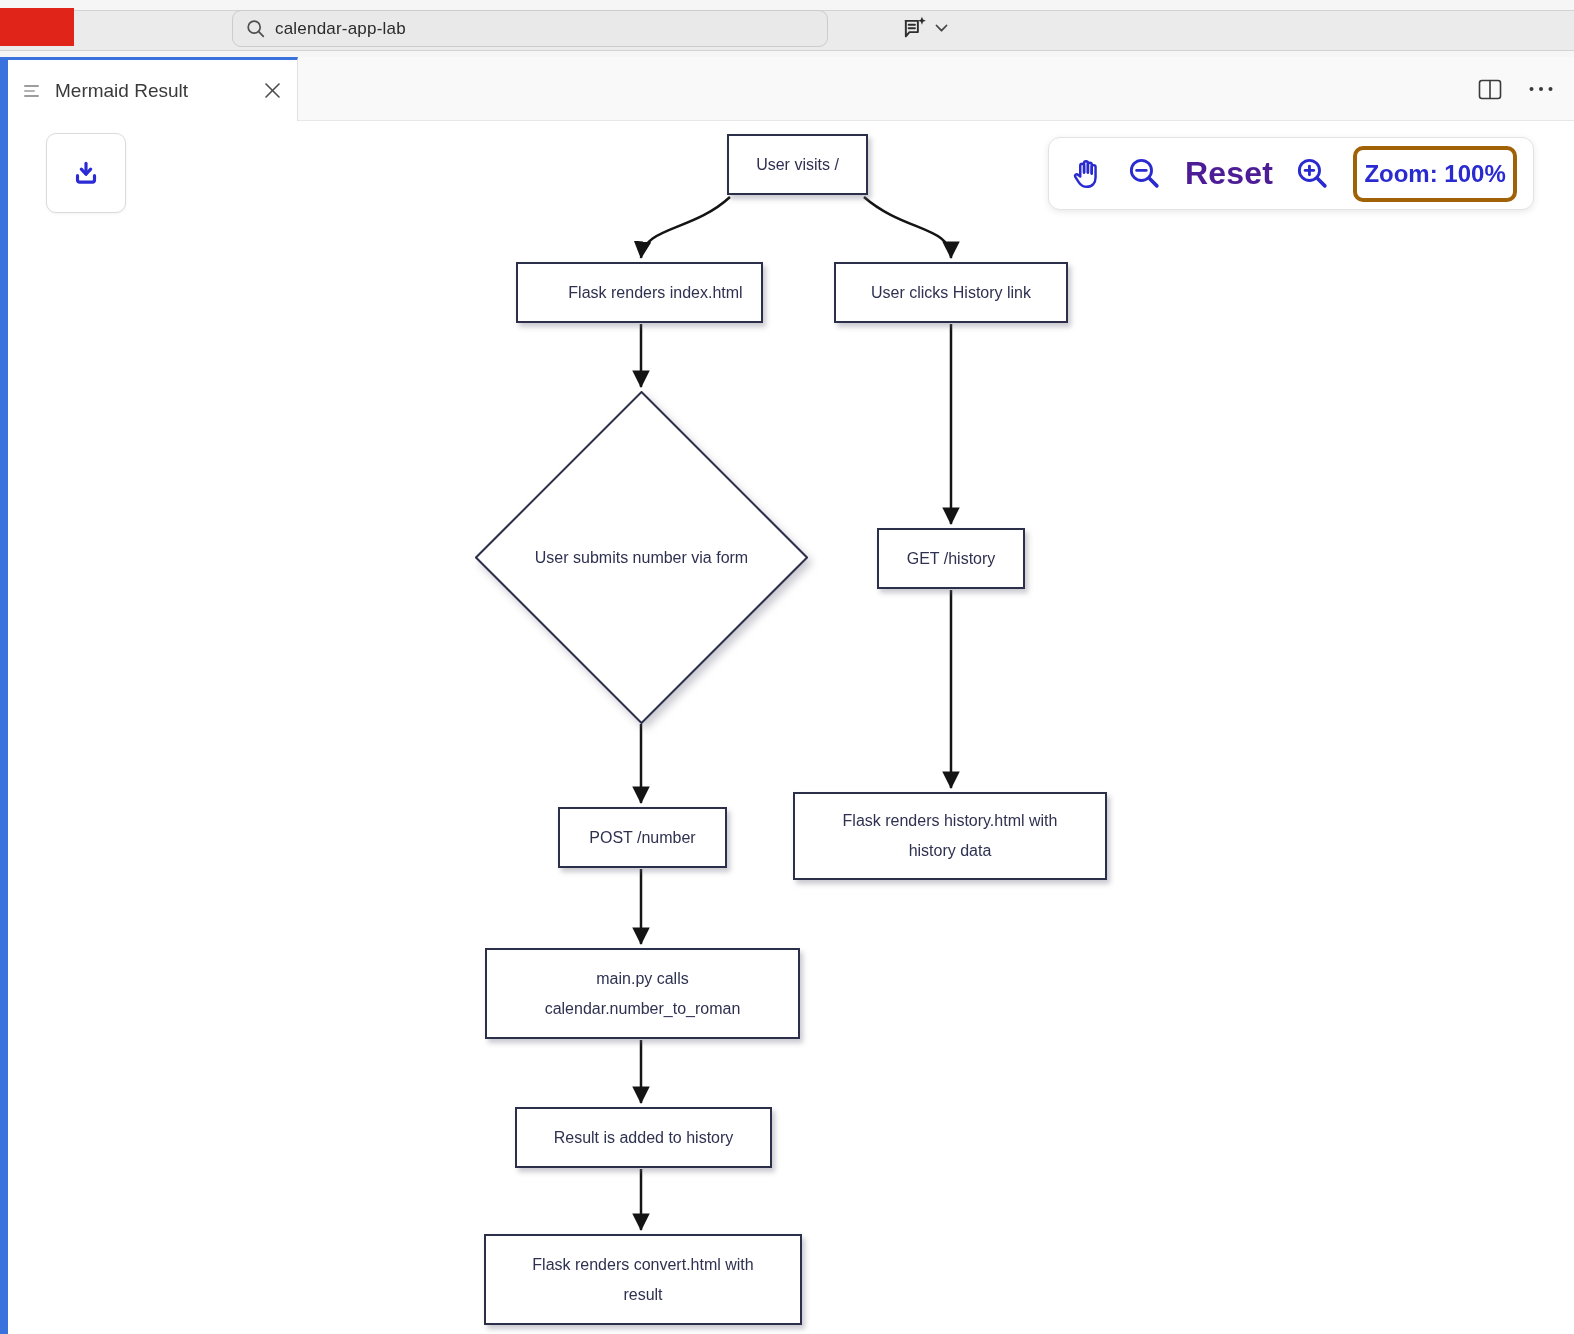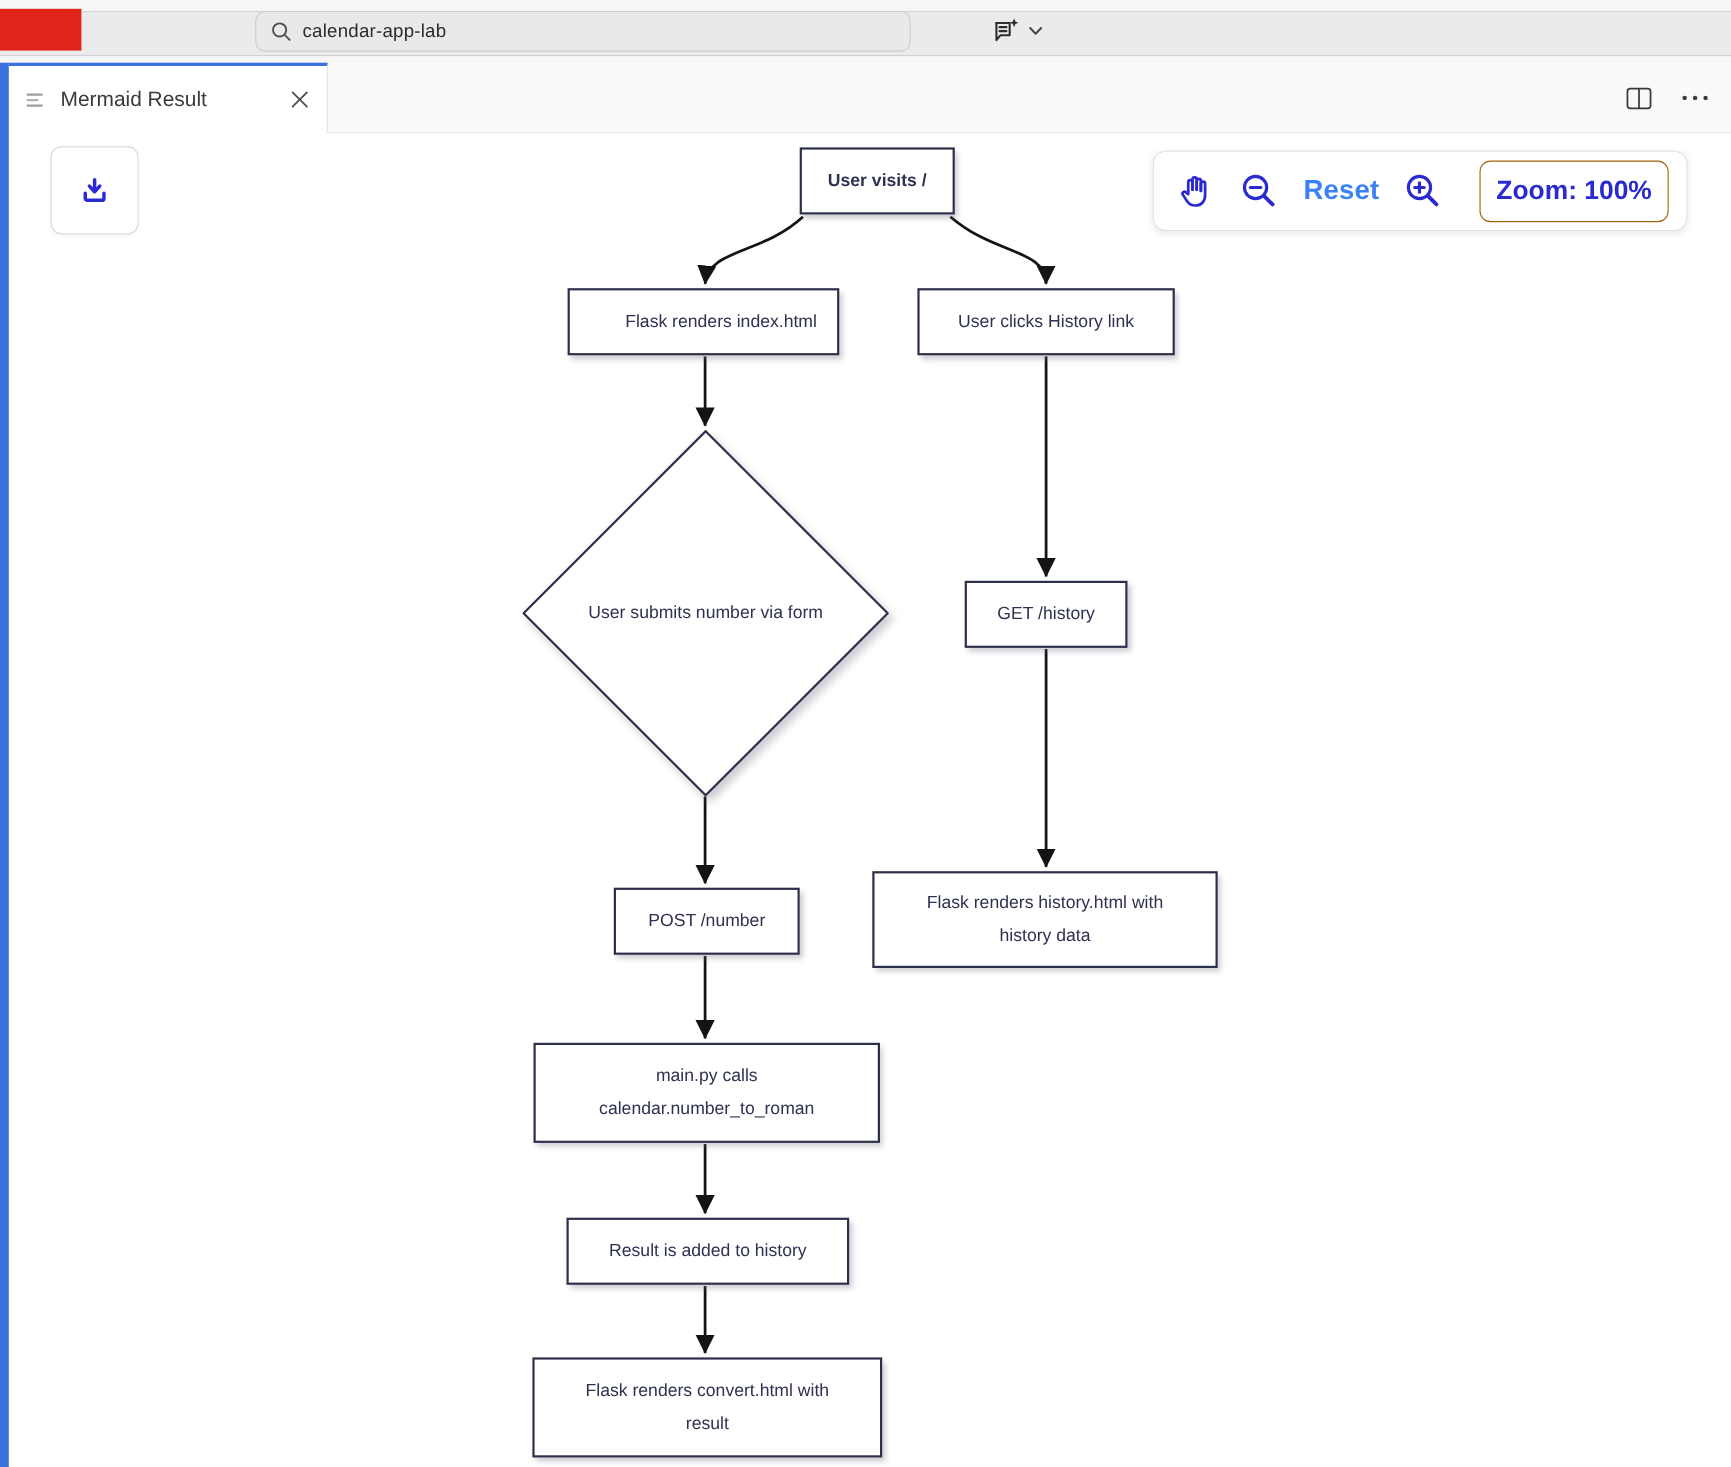--- a/index.html
+++ b/index.html
@@ -32,23 +32,23 @@
   .icon-btn { background:none; border:none; display:flex; align-items:center; cursor:pointer; }
   
   .dl-btn { position:absolute; left:46px; top:133px; width:80px; height:80px;
     background:#ffffff; border:1px solid #dbdbdb; border-radius:10px;
     display:flex; align-items:center; justify-content:center; cursor:pointer;
     box-shadow:0 1px 3px rgba(0,0,0,.05); z-index:4; }
   .zoom-toolbar { position:absolute; left:1048px; top:137px; width:486px; height:73px;
     background:#ffffff; border:1px solid #e3e3e3; border-radius:12px;
     box-shadow:0 2px 7px rgba(0,0,0,.09);
     display:flex; align-items:center; gap:21px; padding:0 16px 0 20px; z-index:4; }
-  .reset-label { font-size:25px; font-weight:bold; color:#3b82f6; letter-spacing:.2px; }
+  .reset-label { font-size:32px; font-weight:bold; color:#4c1d95; letter-spacing:.2px; }
   .zoom-level { margin-left:auto; width:172px; height:56px; background:#ffffff;
-    border:1px solid #a16207; border-radius:10px;
+    border:4px solid #a16207; border-radius:10px;
     display:flex; align-items:center; justify-content:center;
     font-size:24px; font-weight:bold; color:#2a2ad1; }
   
   #edge-svg { position:absolute; left:0; top:0; width:1574px; height:1334px; z-index:1; }
   #flow-nodes { position:absolute; left:0; top:0; width:1574px; height:1334px; z-index:2; pointer-events:none; }
   .flow-node { position:absolute; background:#ffffff; border:2px solid #2c2f4a;
     box-shadow:3px 4px 5px rgba(115,115,135,.38);
     display:flex; flex-direction:column; align-items:center; justify-content:center;
     font-size:16px; line-height:30px; color:#2e3150; text-align:center; }
   .diamond-wrap { background:transparent; border:none; box-shadow:none; }
@@ -179,21 +179,21 @@
       <path d="M864,197 C904,232 951,226 951,258" fill="none" stroke="#141414" stroke-width="2.5" marker-end="url(#arrowhead)"></path>
       <path d="M641,324 L641,387" fill="none" stroke="#141414" stroke-width="2.5" marker-end="url(#arrowhead)"></path>
       <path d="M951,324 L951,524" fill="none" stroke="#141414" stroke-width="2.5" marker-end="url(#arrowhead)"></path>
       <path d="M641,724 L641,803" fill="none" stroke="#141414" stroke-width="2.5" marker-end="url(#arrowhead)"></path>
       <path d="M951,590 L951,788" fill="none" stroke="#141414" stroke-width="2.5" marker-end="url(#arrowhead)"></path>
       <path d="M641,869 L641,944" fill="none" stroke="#141414" stroke-width="2.5" marker-end="url(#arrowhead)"></path>
       <path d="M641,1040 L641,1103" fill="none" stroke="#141414" stroke-width="2.5" marker-end="url(#arrowhead)"></path>
       <path d="M641,1169 L641,1230" fill="none" stroke="#141414" stroke-width="2.5" marker-end="url(#arrowhead)"></path>
     </svg>
   <div id="flow-nodes">
-      <div class="flow-node" style="left: 727px; top: 134px; width: 141px; height: 61px; font-weight: bold;">
+      <div class="flow-node" style="left: 727px; top: 134px; width: 141px; height: 61px;">
         <div>User visits /</div>
       </div>
       <div class="flow-node" style="left: 516px; top: 262px; width: 247px; height: 61px; padding-left: 32px;">
         <div>Flask renders index.html</div>
       </div>
       <div class="flow-node" style="left: 834px; top: 262px; width: 234px; height: 61px;">
         <div>User clicks History link</div>
       </div>
       <div class="flow-node diamond-wrap" style="left: 475px; top: 391px; width: 333px; height: 333px;">
         <svg width="333" height="333">

